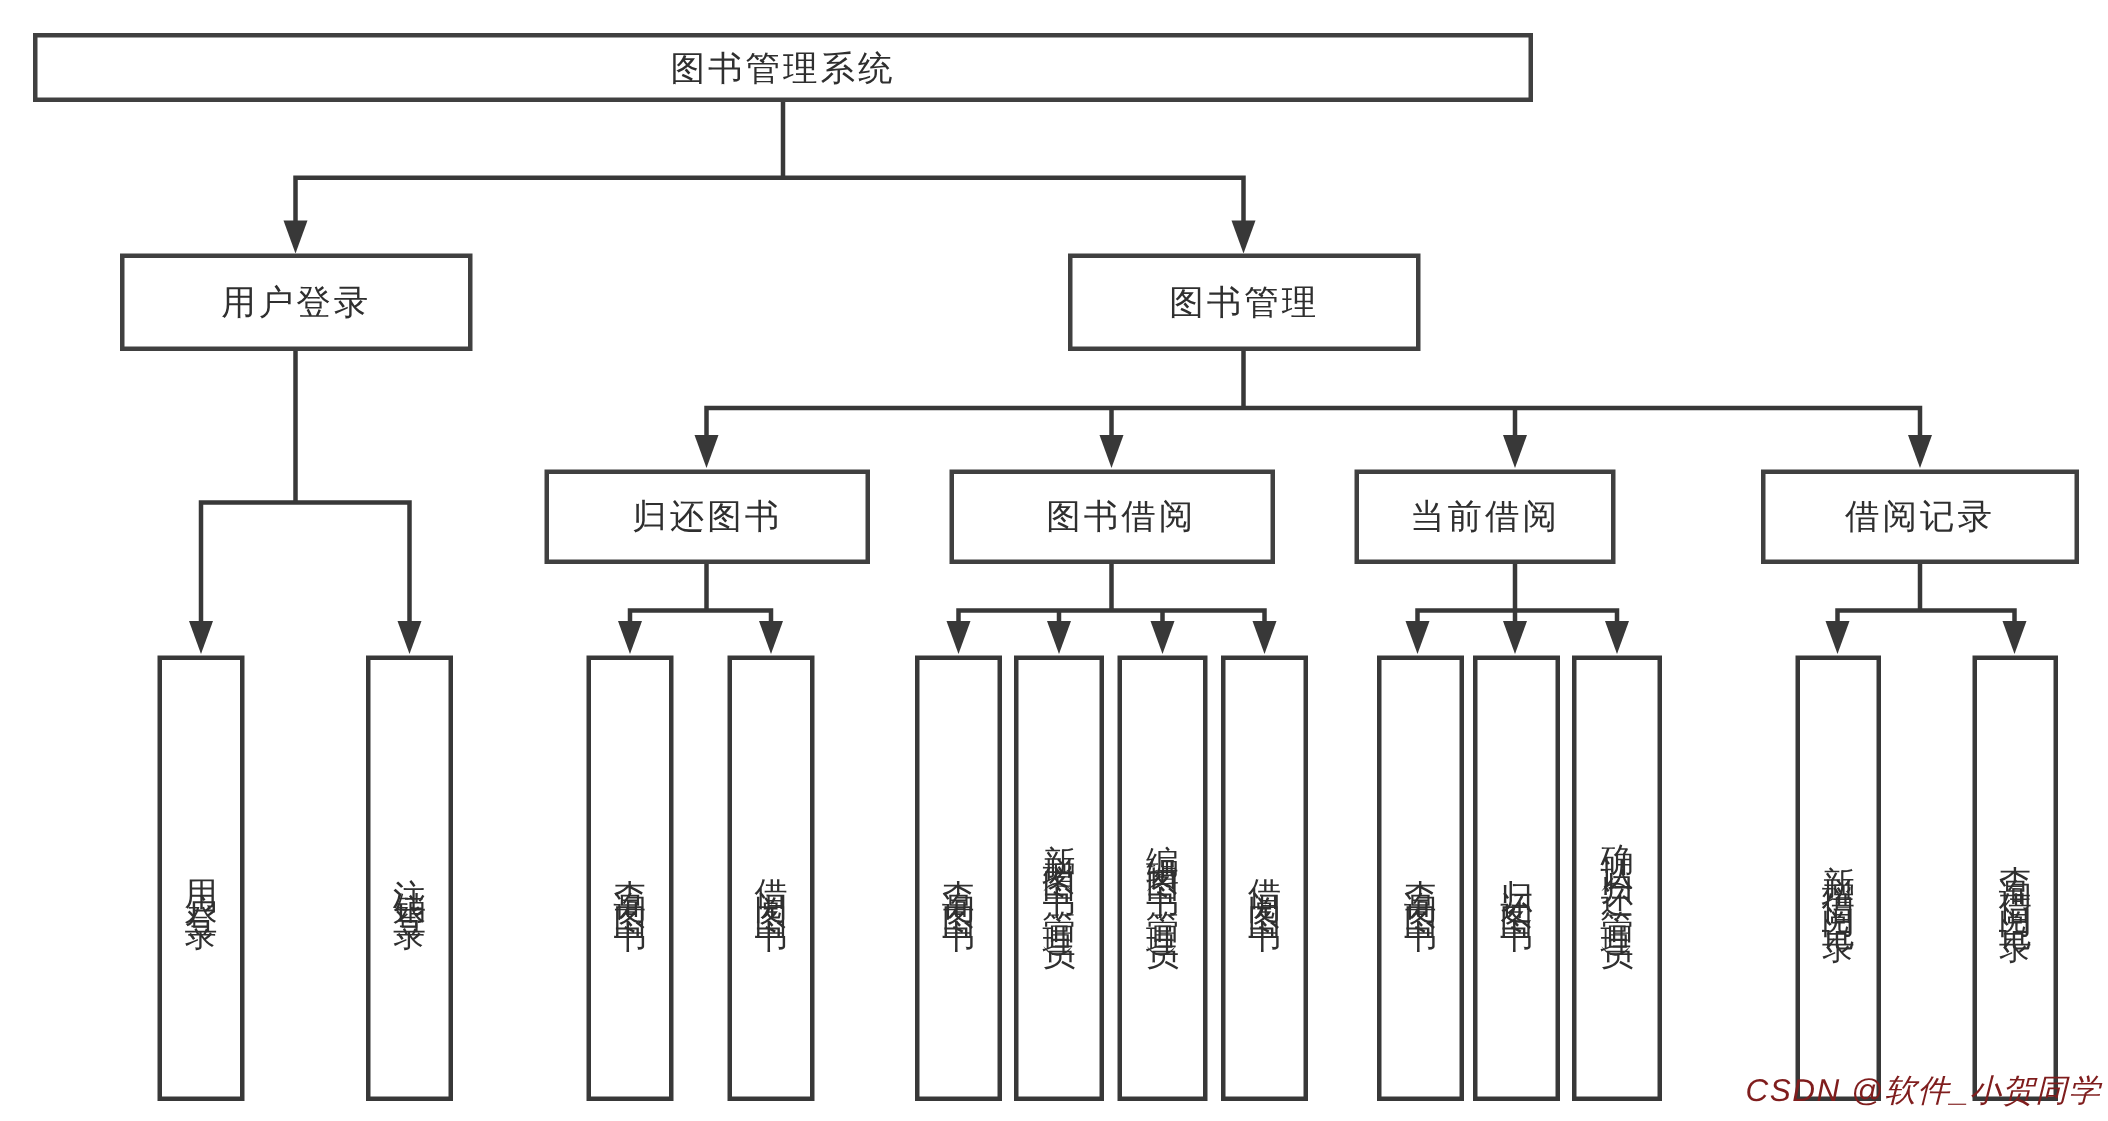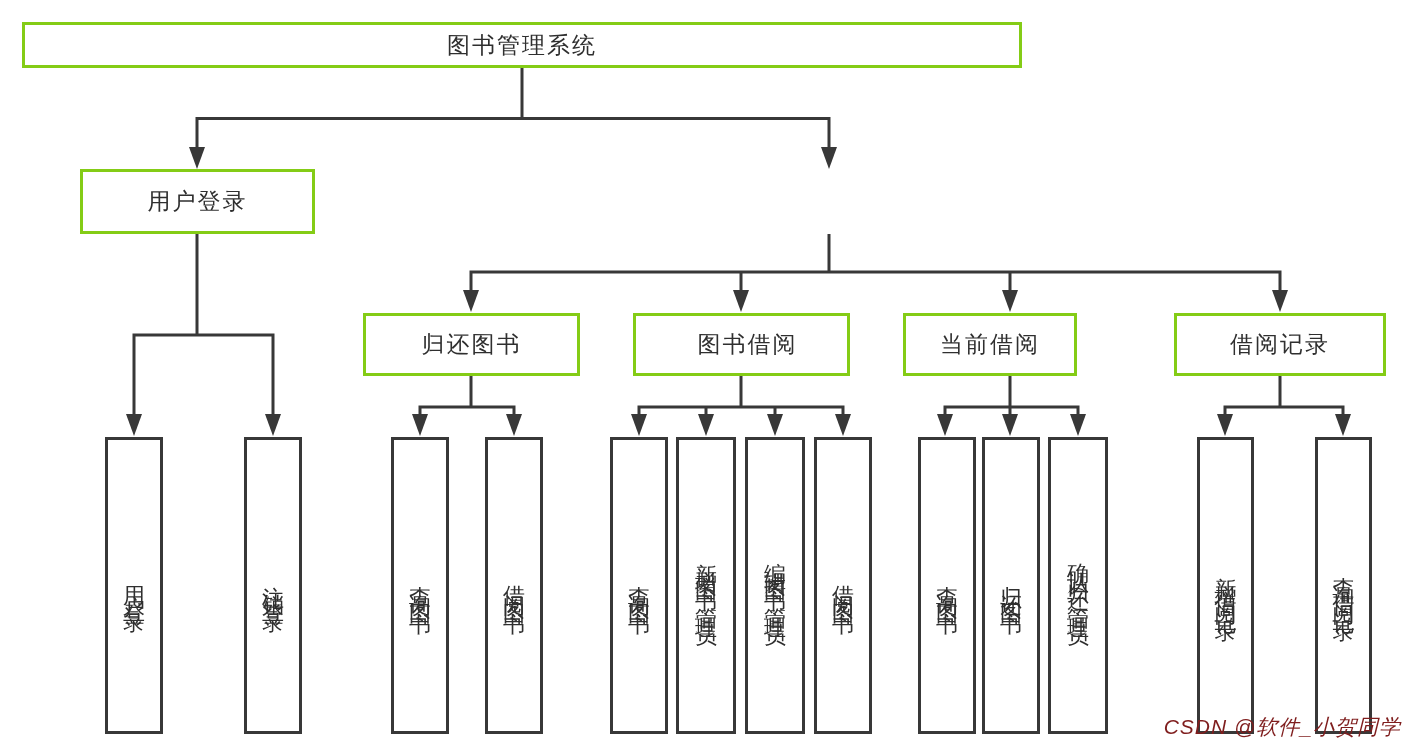--- a/index.html
+++ b/index.html
@@ -12,21 +12,21 @@
     overflow: hidden;
   }
   .wires {
     position: absolute;
     left: 0; top: 0;
     width: 1405px; height: 747px;
   }
   .hbox {
     position: absolute;
     box-sizing: border-box;
-    border: 3px solid #84cc16;
+    border: 3px solid #404040;
     background: #ffffff;
     display: flex;
     align-items: center;
     justify-content: center;
     color: #2f2f2f;
     font-size: 23px;
     letter-spacing: 2px;
     z-index: 2;
   }
   .vbox {
@@ -115,20 +115,23 @@
     </g>
   </svg>
 
   <div class="hbox" style="left:22px; top:22px; width:1000px; height:46px;">
     <span>图书管理系统</span>
   </div>
 
   <div class="hbox" style="left:80px; top:169px; width:235px; height:65px;">
     <span>用户登录</span>
   </div>
+  <div class="hbox" style="left:712px; top:169px; width:235px; height:65px;">
+    <span>图书管理</span>
+  </div>
 
   <div class="hbox" style="left:363px; top:313px; width:217px; height:63px;">
     <span>归还图书</span>
   </div>
   <div class="hbox" style="left:633px; top:313px; width:217px; height:63px;padding-left:12px;">
     <span>图书借阅</span>
   </div>
   <div class="hbox" style="left:903px; top:313px; width:174px; height:63px;">
     <span>当前借阅</span>
   </div>

